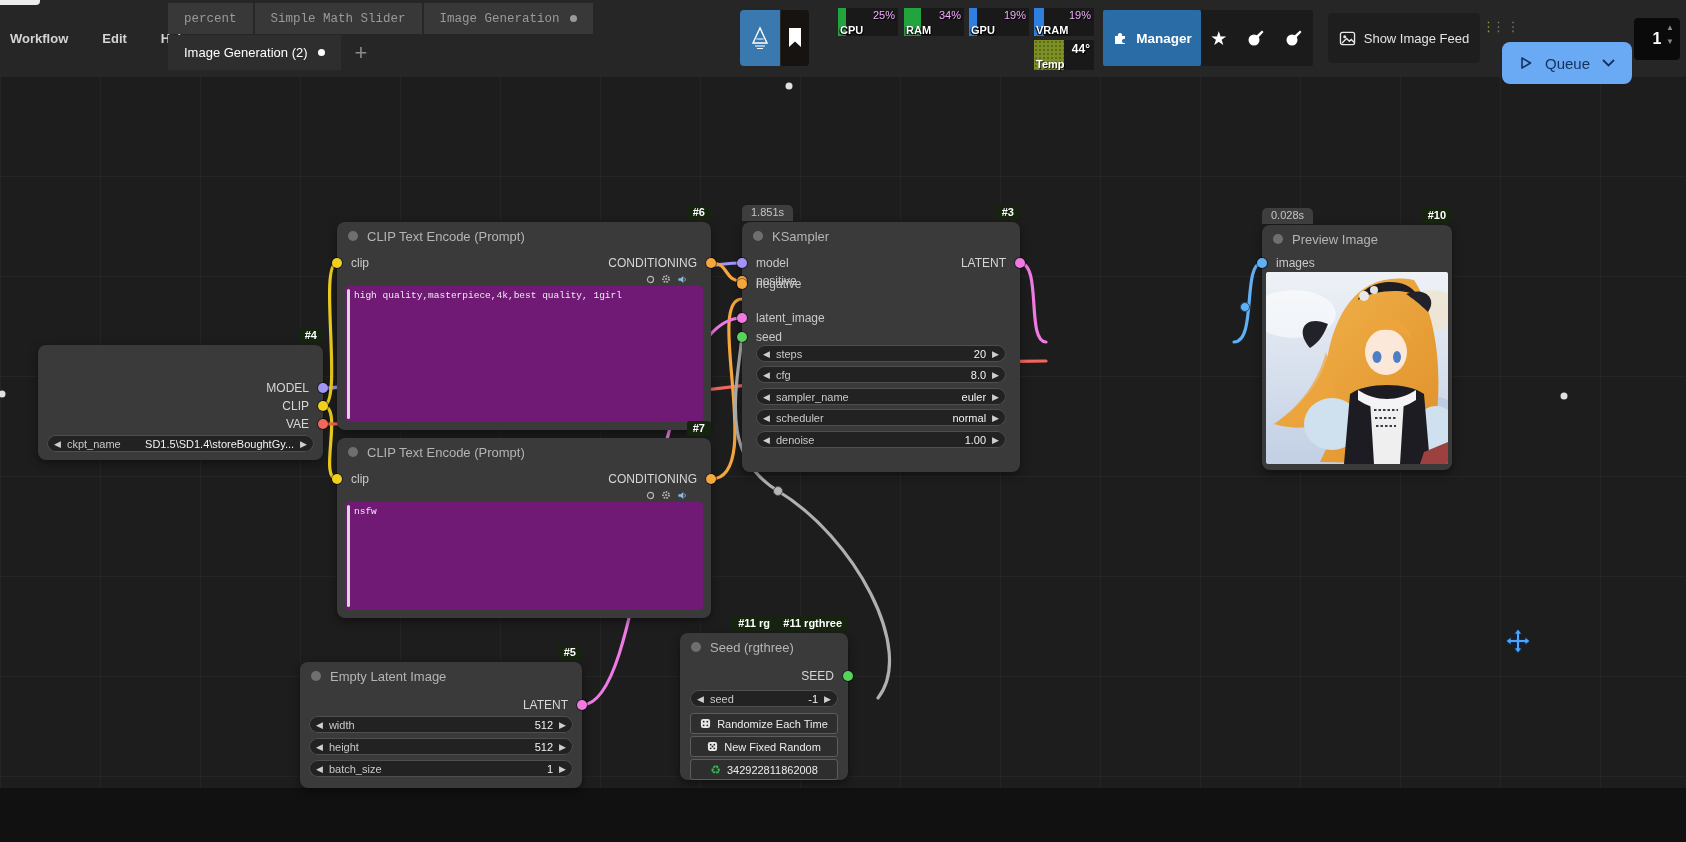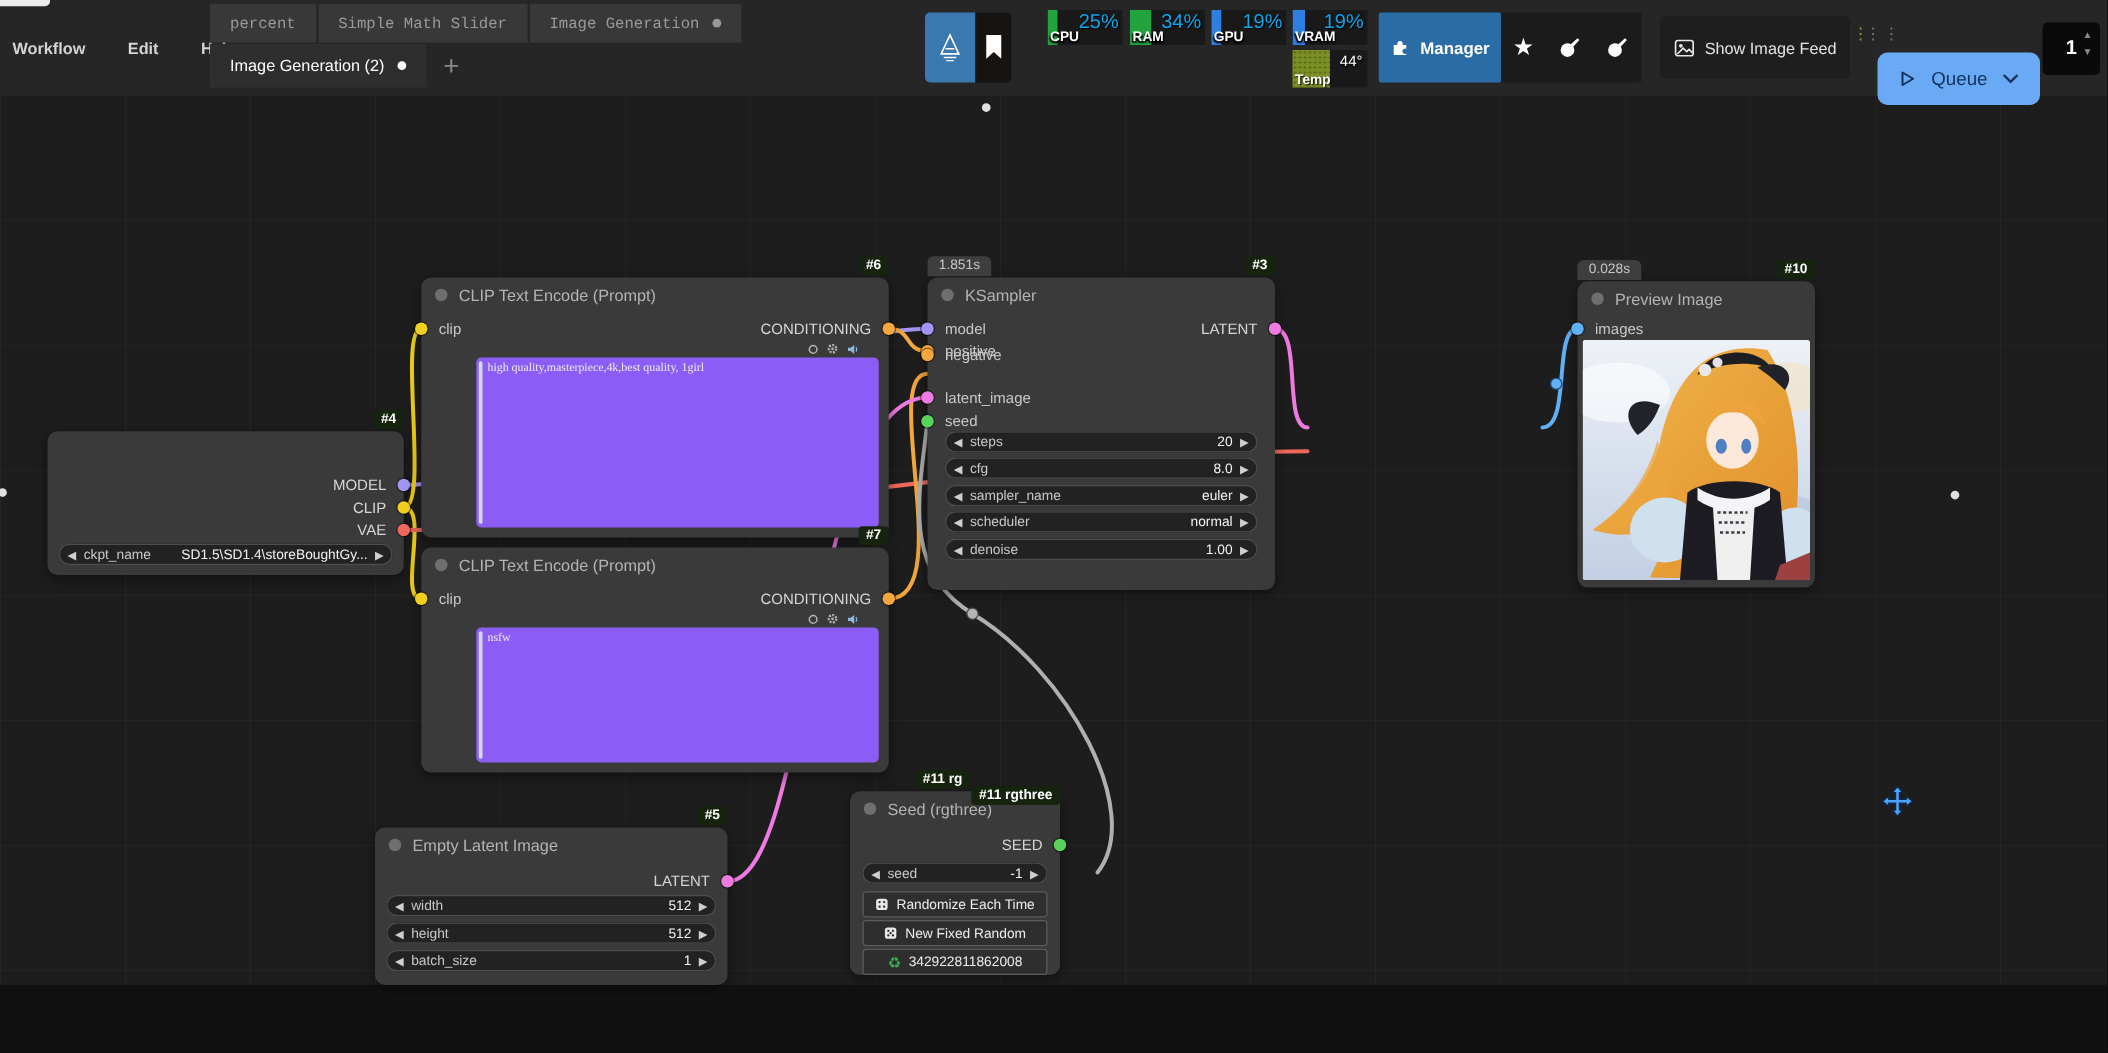--- a/index.html
+++ b/index.html
@@ -31,27 +31,27 @@
 
   .logo-btn{position:absolute;left:740px;top:10px;width:40px;height:56px;background:#3a78b0;
     border-radius:4px 0 0 4px;display:flex;align-items:center;justify-content:center;}
   .bookmark-btn{position:absolute;left:781px;top:10px;width:28px;height:56px;background:#171310;
     border-radius:0 4px 4px 0;display:flex;align-items:center;justify-content:center;}
 
   .meter{position:absolute;width:60px;height:28px;background:#191919;overflow:hidden;}
   .meter .bar{position:absolute;left:0;top:0;bottom:0;}
   .meter .mlabel{position:absolute;left:2px;bottom:0px;font-size:11px;font-weight:bold;color:#fff;
     text-shadow:1px 1px 1px #000,-1px 1px 1px #000;}
-  .meter .mval{position:absolute;right:3px;top:1px;font-size:16px;color:#0ea5e9;text-shadow:1px 1px 1px #000;}
+  .meter .mval{position:absolute;right:3px;top:1px;font-size:11px;color:#f0abfc;text-shadow:1px 1px 1px #000;}
   .temp-box{position:absolute;left:1034px;top:40px;width:60px;height:30px;background:#191919;}
   .temp-sq{position:absolute;left:0;top:0;width:30px;height:30px;background:#7c8f24;
     background-image:radial-gradient(#5d6c18 1px,transparent 1px);background-size:4px 4px;}
   .temp-box .mlabel{position:absolute;left:2px;bottom:0px;font-size:11px;font-weight:bold;color:#fff;
     text-shadow:1px 1px 1px #000;}
-  .temp-box .mval{position:absolute;right:4px;top:2px;font-size:12px;color:#fff;text-shadow:1px 1px 1px #000;}
+  .temp-box .mval{position:absolute;right:4px;top:2px;font-size:12px;color:#fff;text-shadow:1px 1px 1px #000;font-weight:bold;}
 
   .manager-btn{position:absolute;left:1103px;top:10px;width:98px;height:56px;background:#2a6da6;
     display:flex;align-items:center;justify-content:center;gap:8px;color:#fff;font-size:13.5px;font-weight:bold;border-radius:2px;}
   .icon-tray{position:absolute;left:1201px;top:10px;width:112px;height:56px;background:#1b1b1b;
     display:flex;align-items:center;justify-content:space-around;border-radius:0 2px 2px 0;}
   .star{color:#fff;font-size:19px;}
   .feed-btn{position:absolute;left:1328px;top:13px;width:152px;height:50px;background:#1e1e1e;border-radius:4px;
     display:flex;align-items:center;justify-content:center;gap:8px;color:#e4e4e4;font-size:13px;}
   .drag-dots{position:absolute;top:22px;font-size:13px;letter-spacing:-1px;line-height:9px;}
   .queue-btn{position:absolute;left:1502px;top:18px;width:130px;height:42px;background:#6aa9f4;border-radius:8px;
@@ -78,22 +78,22 @@
   .port.out{right:0;padding-right:14px;color:#d6d6d6;}
   .port.out .pdot{right:-5px;}
   .c-model{background:#a294f5;} .c-clip{background:#f0cf1f;} .c-vae{background:#f0685c;}
   .c-cond{background:#f5a63c;} .c-latent{background:#ee7ae2;} .c-seed{background:#57d25a;}
   .c-image{background:#5fb0f5;}
   .widget{position:absolute;height:17px;background:#222;border-radius:9px;display:flex;align-items:center;
     color:#c9c9c9;font-size:11px;padding:0 7px;box-shadow:0 0 0 1px #4e4e4e inset;}
   .warr{color:#cfcfcf;font-size:9px;flex:none;}
   .wname{margin-left:6px;flex:1;white-space:nowrap;overflow:hidden;}
   .wval{margin-right:6px;color:#f2f2f2;white-space:nowrap;}
-  .ta{position:absolute;background:#8b5cf6;border-radius:4px;overflow:hidden;
-    font-family:Liberation Serif, serif;font-size:9.5px;color:#ececec;padding:4px 5px 4px 9px;margin-left:36px;}
+  .ta{position:absolute;background:#701a75;border-radius:4px;overflow:hidden;
+    font-family:Liberation Mono, monospace;font-size:9.5px;color:#ececec;padding:4px 5px 4px 9px;}
   .ta-bar{position:absolute;left:2px;top:3px;bottom:3px;width:3px;background:#d8d8d8;border-radius:2px;}
   .mini-icons{position:absolute;display:flex;gap:6px;align-items:center;}
   .rg-btn{position:absolute;left:10px;right:10px;height:19px;background:#2e2e2e;border:1px solid #5c5c5c;
     border-radius:3px;color:#ededed;font-size:11px;display:flex;align-items:center;justify-content:center;gap:6px;}
   .recycle{color:#37b24d;font-size:12px;}
   .preview-art{position:absolute;left:4px;top:47px;width:182px;height:192px;border-radius:2px;overflow:hidden;}
   .cursor-move{position:absolute;left:1505px;top:628px;z-index:12;}
 </style>
 </head>
 <body>
@@ -414,21 +414,21 @@
     <div class="widget" style="left:9px;right:9px;top:98px;">
       <span class="warr">◀</span>
       <span class="wname">batch_size</span>
       <span class="wval">1</span>
       <span class="warr">▶</span>
     </div>
   </div>
 
   <div class="node" style="left:680px;top:633px;width:168px;height:147px;">
     <div class="badge2" style="right:72px;">#11 rg</div>
-    <div class="badge2" style="right:0;margin-top:13px;">#11 rgthree</div>
+    <div class="badge2" style="right:0;">#11 rgthree</div>
     <div class="node-title">
       <span class="collapse-dot"></span>
       <span>Seed (rgthree)</span>
     </div>
     <div class="port out" style="top:36px;"><span class="pdot c-seed"></span><span>SEED</span></div>
     <div class="widget" style="left:10px;right:10px;top:57px;">
       <span class="warr">◀</span>
       <span class="wname">seed</span>
       <span class="wval">-1</span>
       <span class="warr">▶</span>

